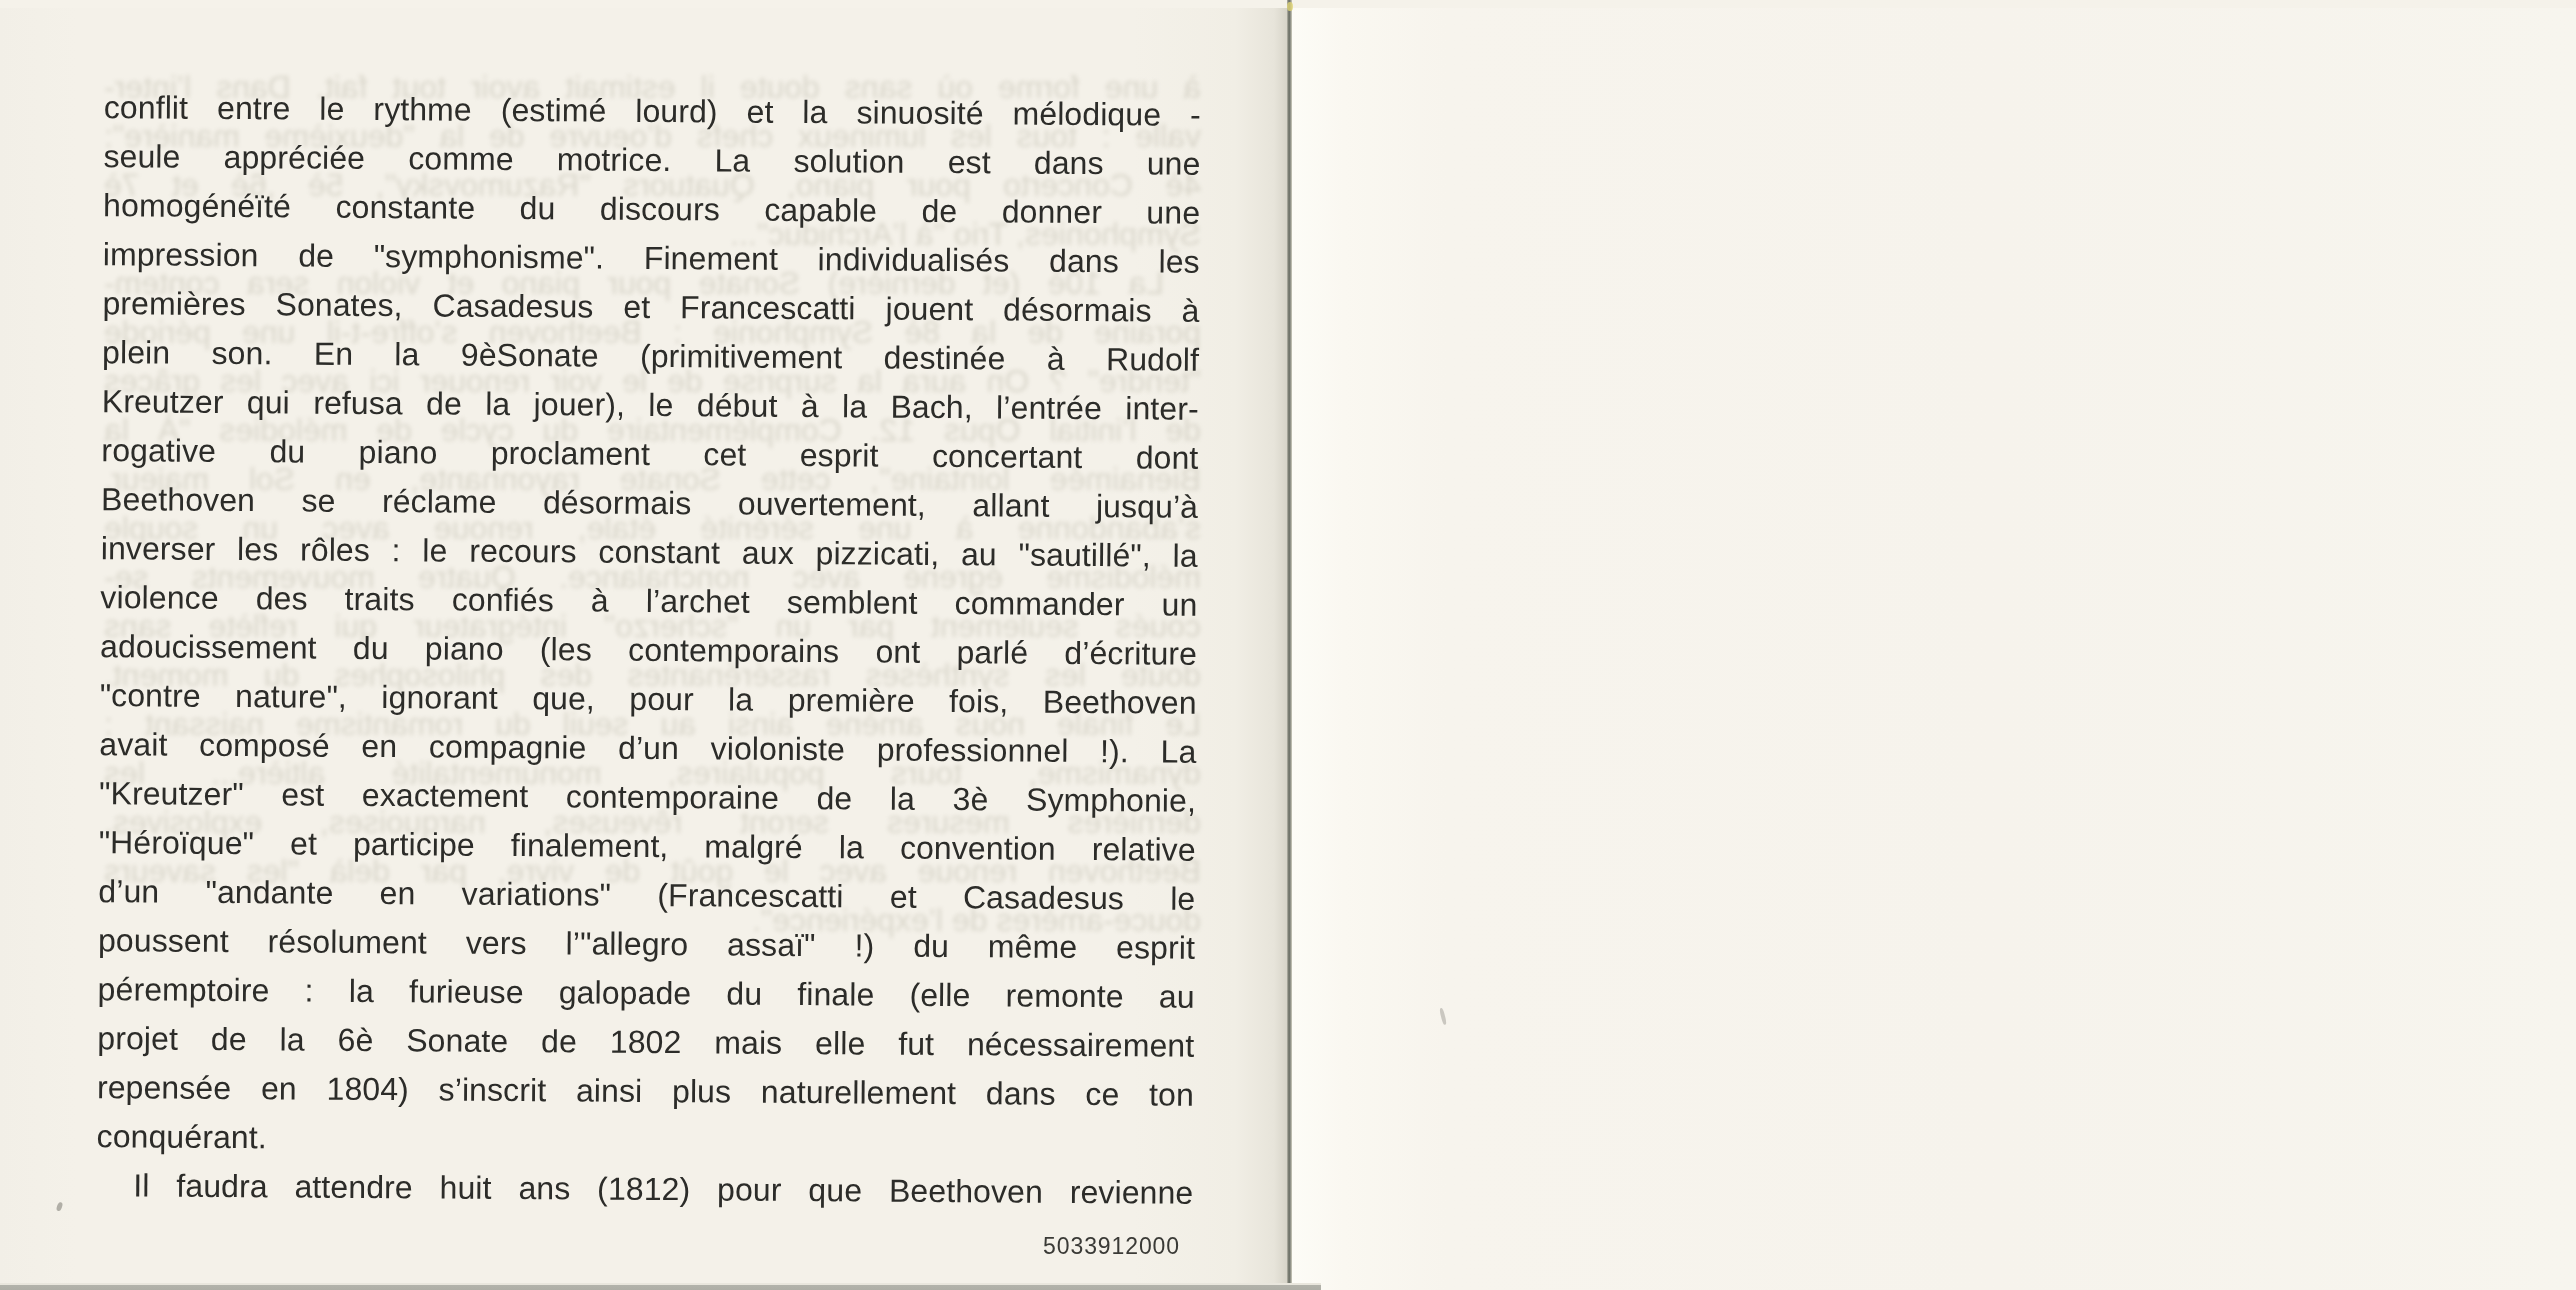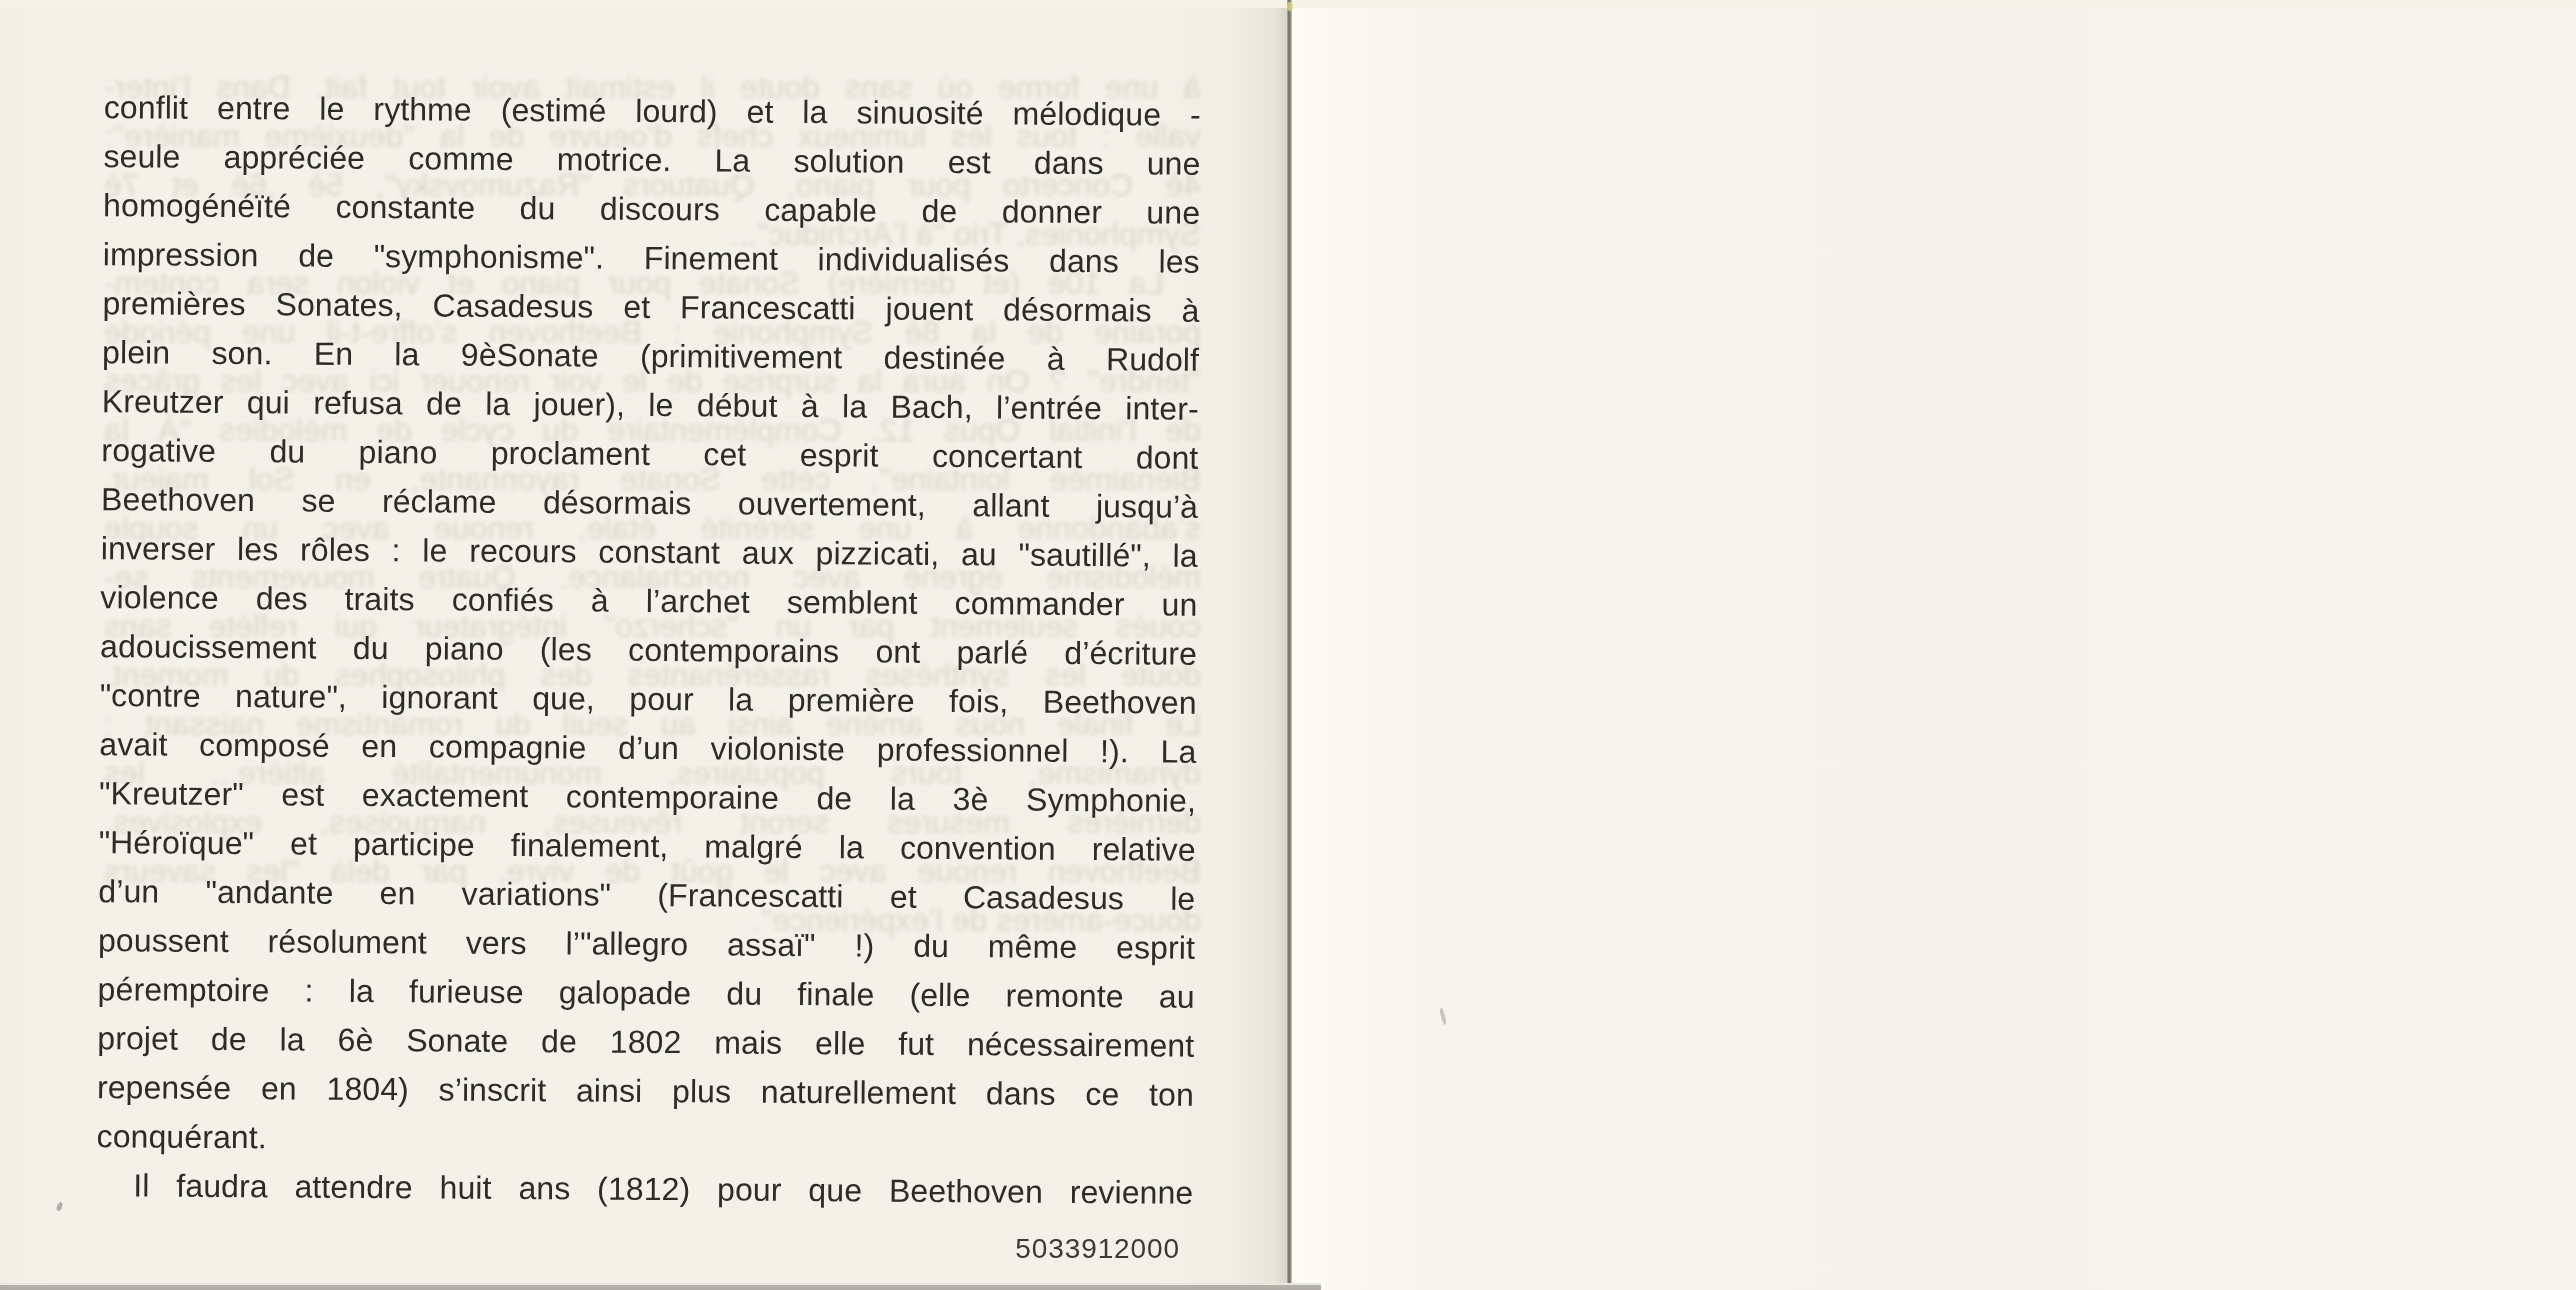--- a/index.html
+++ b/index.html
@@ -31,21 +31,21 @@
   .tb-left{left:104px;top:79px;width:1097px;transform:rotate(0.4deg);transform-origin:50% 0;}
   .line{
     text-align:justify;
     text-align-last:justify;
     min-height:49px;
   }
   .line.last{text-align-last:left;}
   .line.indent{text-indent:37px;}
   .catalog{
     position:absolute;left:104px;top:1225px;width:1076px;
-    text-align:right;font-size:28px;color:#3a3a36;letter-spacing:0.9px;
+    text-align:right;font-size:23px;color:#3a3a36;letter-spacing:0.9px;
   }
   
   .ghost{
     position:absolute;left:104px;top:55px;width:1097px;
     transform:scaleX(-1);
     color:#a09c8a;opacity:0.30;filter:blur(2px);
     font-size:32px;line-height:49px;
     pointer-events:none;
   }
   .bottom-edge{

